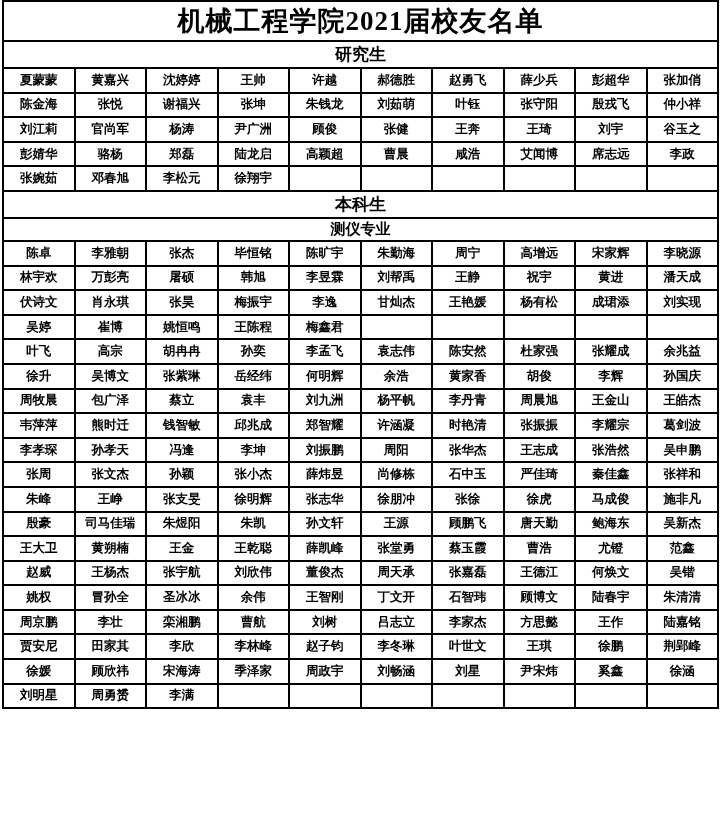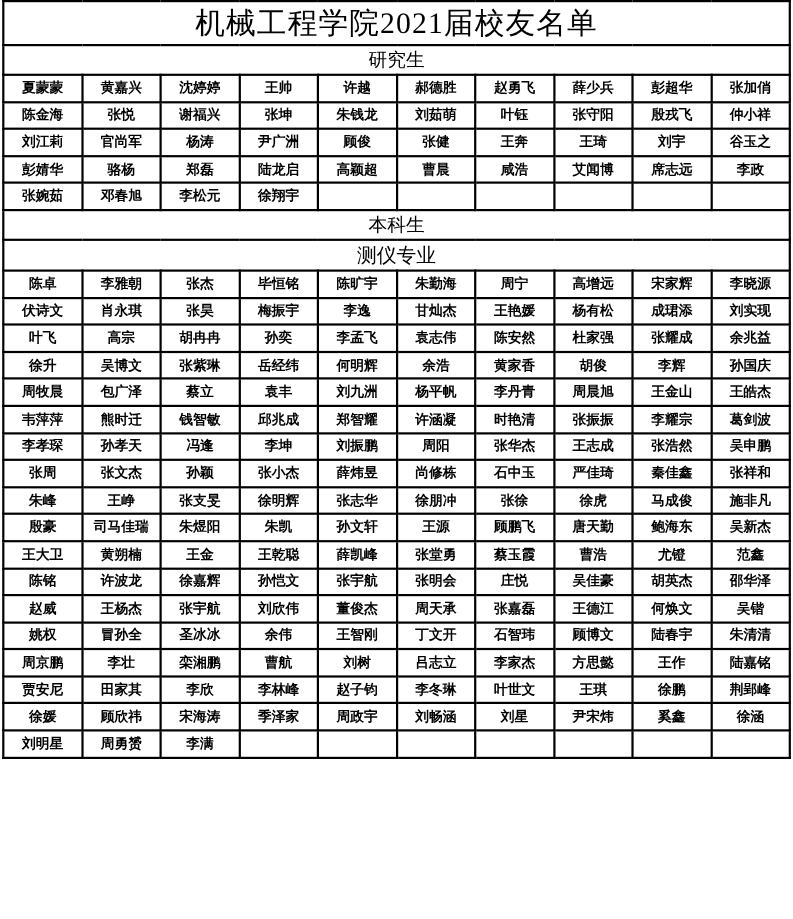--- a/index.html
+++ b/index.html
@@ -23,33 +23,33 @@
   table.alumni td {
     border: 2px solid #000000;
     text-align: center;
     vertical-align: middle;
     overflow: hidden;
     white-space: nowrap;
   }
   td.title-cell {
     height: 36px;
     font-size: 27px;
-    font-weight: normal;
+    font-weight: bold;
     letter-spacing: 1px;
   }
   td.section-header {
-    font-weight: normal;
+    font-weight: bold;
   }
   td.section-header.lvl1 {
     height: 19px;
     font-size: 17px;
   }
   td.section-header.lvl2 {
     height: 17px;
-    font-size: 18px;
+    font-size: 15px;
   }
   td.name-cell, td.empty-cell {
     height: 20.6px;
     font-size: 12.5px;
     font-weight: bold;
   }
 </style>
 </head>
 <body>
 
@@ -133,32 +133,56 @@
         <td class="name-cell">张杰</td>
         <td class="name-cell">毕恒铭</td>
         <td class="name-cell">陈旷宇</td>
         <td class="name-cell">朱勤海</td>
         <td class="name-cell">周宁</td>
         <td class="name-cell">高增远</td>
         <td class="name-cell">宋家辉</td>
         <td class="name-cell">李晓源</td>
       </tr>
       <tr>
+        <td class="name-cell">林宇欢</td>
+        <td class="name-cell">万彭亮</td>
+        <td class="name-cell">屠硕</td>
+        <td class="name-cell">韩旭</td>
+        <td class="name-cell">李昱霖</td>
+        <td class="name-cell">刘帮禹</td>
+        <td class="name-cell">王静</td>
+        <td class="name-cell">祝宇</td>
+        <td class="name-cell">黄进</td>
+        <td class="name-cell">潘天成</td>
+      </tr>
+      <tr>
         <td class="name-cell">伏诗文</td>
         <td class="name-cell">肖永琪</td>
         <td class="name-cell">张昊</td>
         <td class="name-cell">梅振宇</td>
         <td class="name-cell">李逸</td>
         <td class="name-cell">甘灿杰</td>
         <td class="name-cell">王艳媛</td>
         <td class="name-cell">杨有松</td>
         <td class="name-cell">成珺添</td>
         <td class="name-cell">刘实现</td>
       </tr>
       <tr>
+        <td class="name-cell">吴婷</td>
+        <td class="name-cell">崔博</td>
+        <td class="name-cell">姚恒鸣</td>
+        <td class="name-cell">王陈程</td>
+        <td class="name-cell">梅鑫君</td>
+        <td class="empty-cell"></td>
+        <td class="empty-cell"></td>
+        <td class="empty-cell"></td>
+        <td class="empty-cell"></td>
+        <td class="empty-cell"></td>
+      </tr>
+      <tr>
         <td class="name-cell">叶飞</td>
         <td class="name-cell">高宗</td>
         <td class="name-cell">胡冉冉</td>
         <td class="name-cell">孙奕</td>
         <td class="name-cell">李孟飞</td>
         <td class="name-cell">袁志伟</td>
         <td class="name-cell">陈安然</td>
         <td class="name-cell">杜家强</td>
         <td class="name-cell">张耀成</td>
         <td class="name-cell">余兆益</td>
@@ -253,32 +277,20 @@
         <td class="name-cell">王金</td>
         <td class="name-cell">王乾聪</td>
         <td class="name-cell">薛凯峰</td>
         <td class="name-cell">张堂勇</td>
         <td class="name-cell">蔡玉霞</td>
         <td class="name-cell">曹浩</td>
         <td class="name-cell">尤镫</td>
         <td class="name-cell">范鑫</td>
       </tr>
       <tr>
-        <td class="name-cell">陈铭</td>
-        <td class="name-cell">许波龙</td>
-        <td class="name-cell">徐嘉辉</td>
-        <td class="name-cell">孙恺文</td>
-        <td class="name-cell">张宇航</td>
-        <td class="name-cell">张明会</td>
-        <td class="name-cell">庄悦</td>
-        <td class="name-cell">吴佳豪</td>
-        <td class="name-cell">胡英杰</td>
-        <td class="name-cell">邵华泽</td>
-      </tr>
-      <tr>
         <td class="name-cell">赵威</td>
         <td class="name-cell">王杨杰</td>
         <td class="name-cell">张宇航</td>
         <td class="name-cell">刘欣伟</td>
         <td class="name-cell">董俊杰</td>
         <td class="name-cell">周天承</td>
         <td class="name-cell">张嘉磊</td>
         <td class="name-cell">王德江</td>
         <td class="name-cell">何焕文</td>
         <td class="name-cell">吴锴</td>

